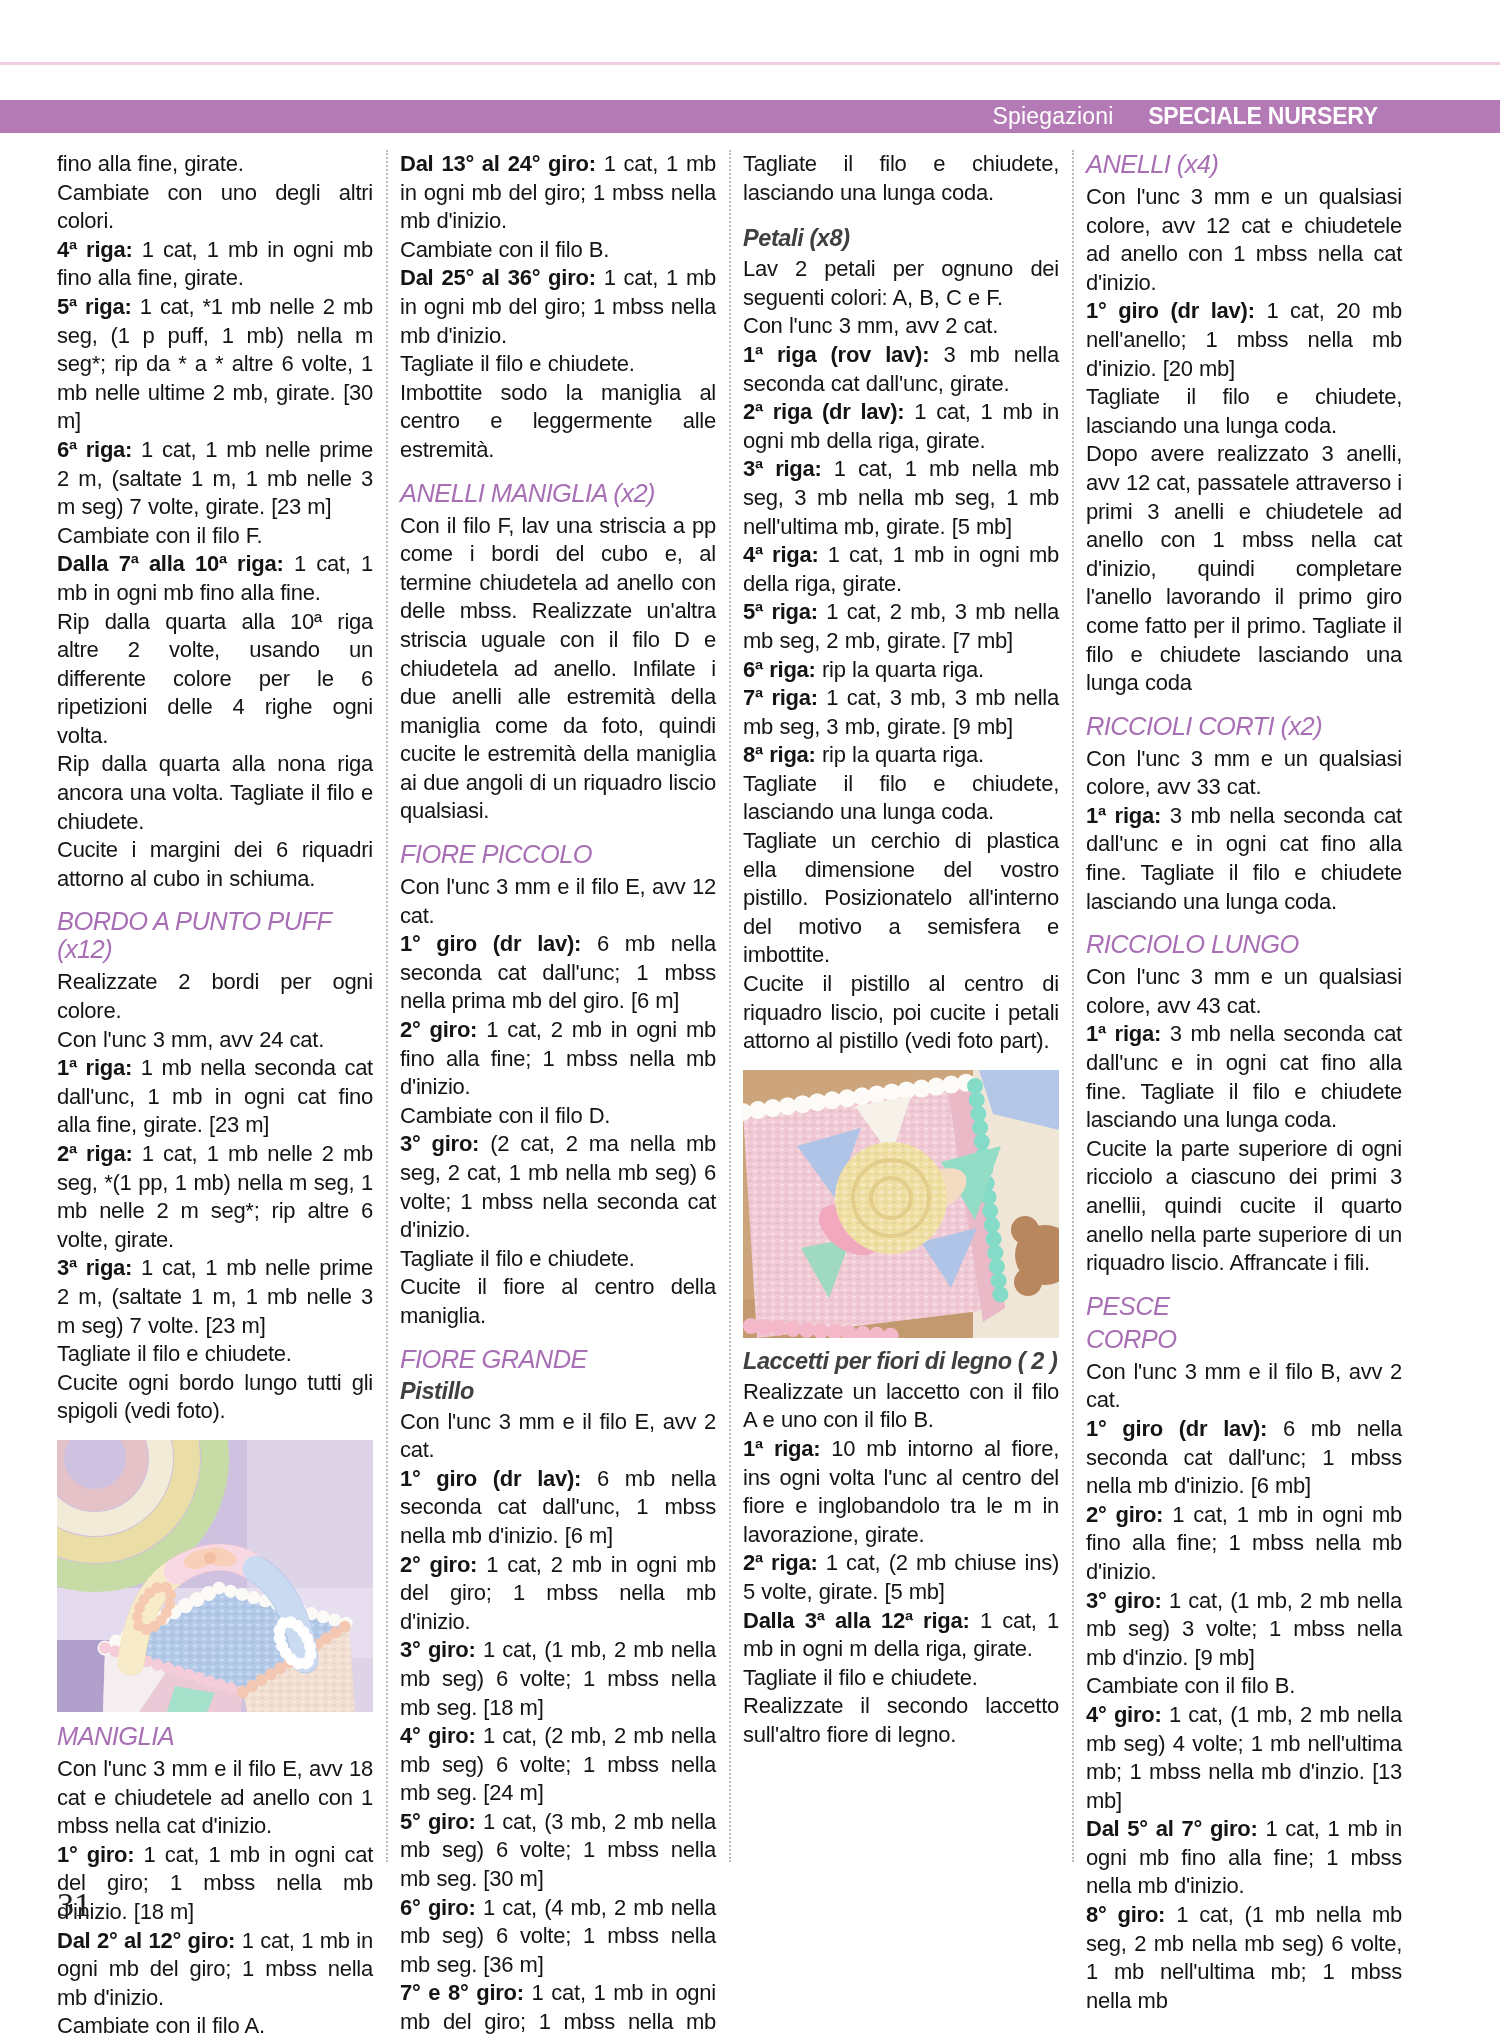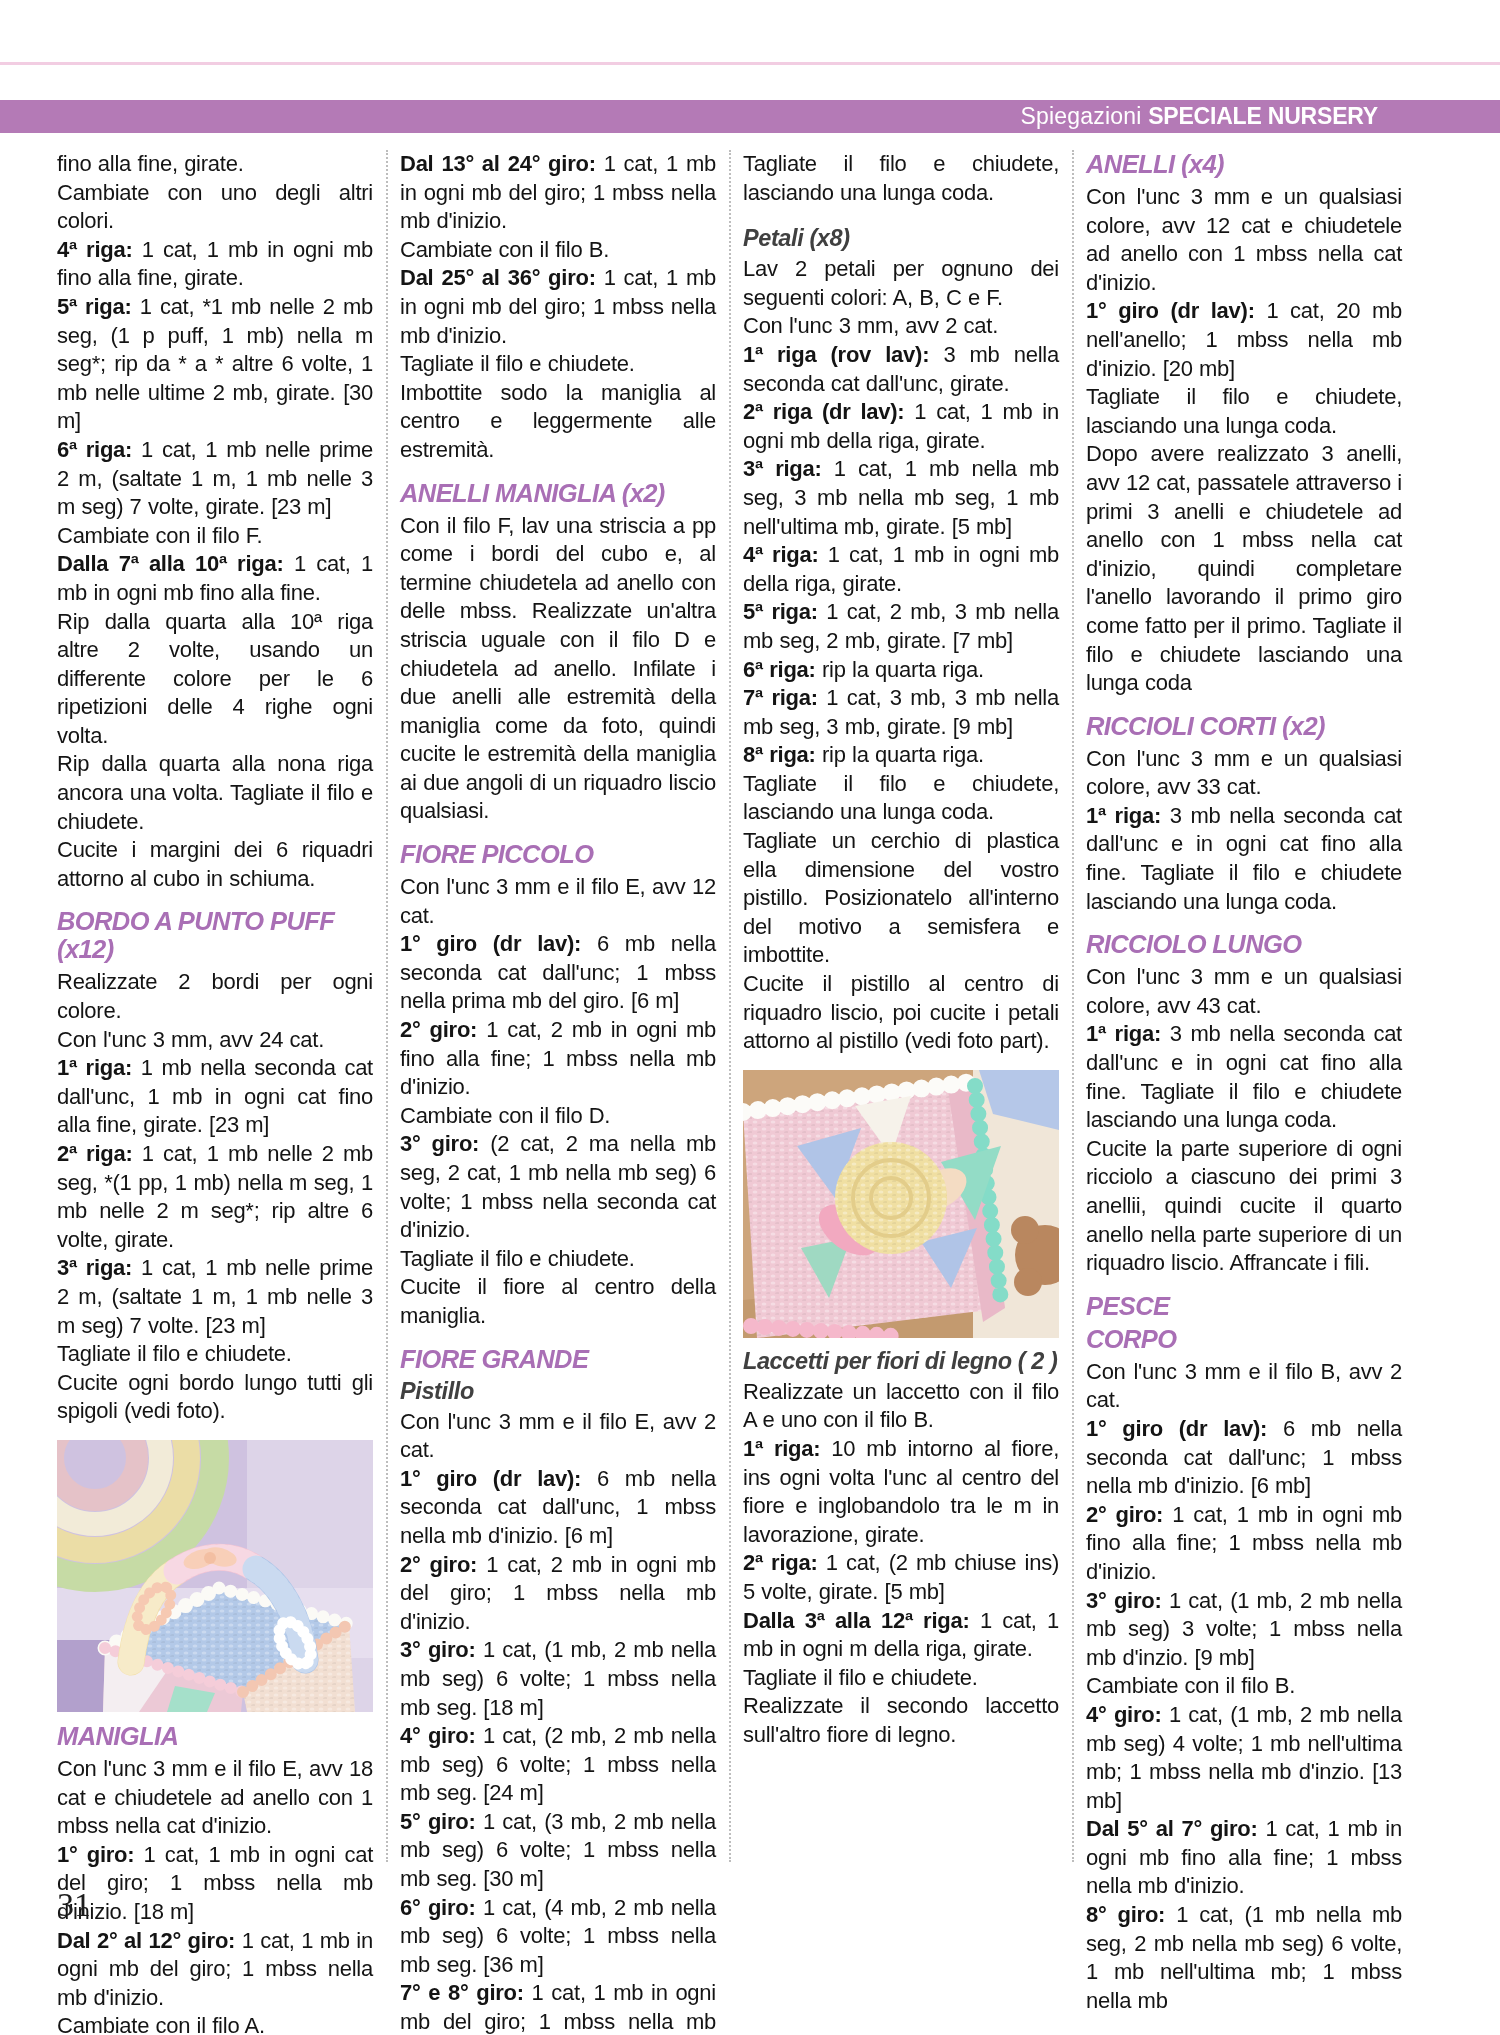--- a/index.html
+++ b/index.html
@@ -6,35 +6,35 @@
   body {
     width:1500px; height:2035px; position:relative; background:#ffffff;
     font-family:"Liberation Sans", sans-serif; overflow:hidden;
   }
   .topline { position:absolute; left:0; top:62px; width:1500px; height:3px; background:#f2cde2; }
   .headerbar { position:absolute; left:0; top:100px; width:1500px; height:33px; background:#b47ab6; }
   .headerbar .inner {
     position:absolute; right:122px; top:0; height:33px; line-height:33px;
     color:#ffffff; font-size:23px; letter-spacing:0.2px; white-space:nowrap;
   }
-  .headerbar .inner b { font-weight:bold; letter-spacing:-0.2px; }
+  .headerbar .inner b { font-weight:bold; letter-spacing:-0.2px;margin-left:28px; }
 
   .col { position:absolute; top:150px; width:316px; }
   #col1 { left:57px; }  #col2 { left:400px; }  #col3 { left:743px; }  #col4 { left:1086px; }
   .divider { position:absolute; top:150px; height:1712px; width:0; border-left:2px dotted #bdbdbd; }
   #div1 { left:386px; } #div2 { left:729px; } #div3 { left:1072px; }
 
   .col p {
     margin:0; font-size:22px; line-height:28.6px; text-align:justify;
     color:#141414; letter-spacing:-0.25px; word-spacing:0.5px;
   }
   .col p b { font-weight:bold; }
   h3.heading {
     margin:14px 0 5px; font-size:25.5px; line-height:28px; color:#a96fb5;
-    font-style:italic; font-weight:bold; letter-spacing:-0.6px;
+    font-style:italic; font-weight:normal; letter-spacing:-0.6px;
   }
   h4.subheading {
     margin:18px 0 3px; font-size:23.5px; line-height:27px; color:#404040;
     font-style:italic; font-weight:bold; letter-spacing:-0.4px;
   }
   .tight { margin-top:0 !important; }
   .col > :first-child { margin-top:0 !important; }
   .photo { margin:14px 0 10px; width:316px; }
   .photo svg { display:block; }
 

